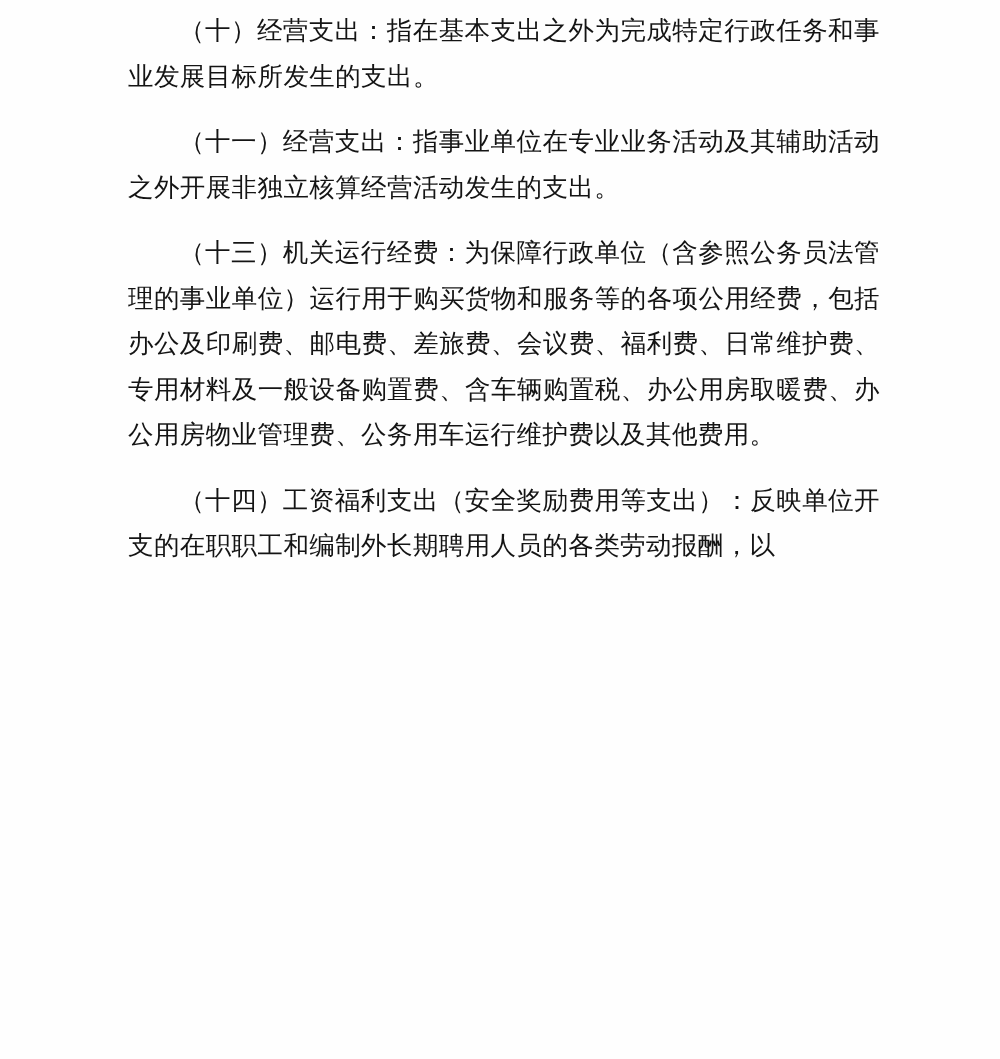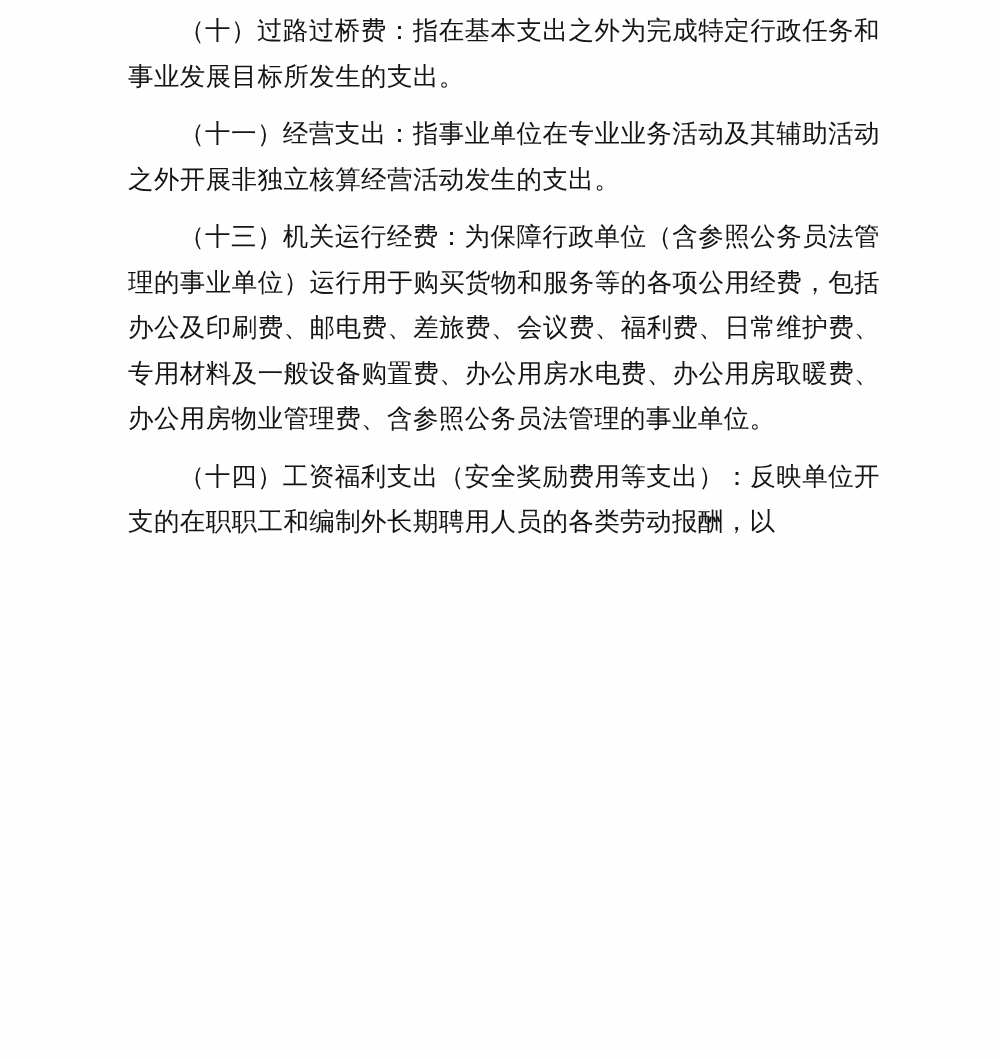--- a/index.html
+++ b/index.html
@@ -32,29 +32,29 @@
     line-height: 45.5px;
     letter-spacing: 0.4px;
     text-align: justify;
     text-justify: inter-ideograph;
     text-indent: 2em;
     color: #141414;
     font-family: "DejaVu Serif", "Liberation Serif", serif;
     word-break: break-all;
   }
   p.para + p.para {
-    margin-top: 12px;
+    margin-top: 20px;
   }
   p.gap-before {
     margin-top: 14px;
   }
 </style>
 </head>
 <body>
 
 <div class="page">
   <div class="doc-body">
-    <p class="para">（十）过路过桥费：指在基本支出之外为完成特定行政任务和事业发展目标所发生的支出。</p>
+    <p class="para">（十）经营支出：指在基本支出之外为完成特定行政任务和事业发展目标所发生的支出。</p>
     <p class="para">（十一）经营支出：指事业单位在专业业务活动及其辅助活动之外开展非独立核算经营活动发生的支出。</p>
-    <p class="para gap-before">（十三）机关运行经费：为保障行政单位（含参照公务员法管理的事业单位）运行用于购买货物和服务等的各项公用经费，包括办公及印刷费、邮电费、差旅费、会议费、福利费、日常维护费、专用材料及一般设备购置费、办公用房水电费、办公用房取暖费、办公用房物业管理费、含参照公务员法管理的事业单位。</p>
+    <p class="para gap-before">（十三）机关运行经费：为保障行政单位（含参照公务员法管理的事业单位）运行用于购买货物和服务等的各项公用经费，包括办公及印刷费、邮电费、差旅费、会议费、福利费、日常维护费、专用材料及一般设备购置费、含车辆购置税、办公用房取暖费、办公用房物业管理费、公务用车运行维护费以及其他费用。</p>
     <p class="para gap-before">（十四）工资福利支出（安全奖励费用等支出）：反映单位开支的在职职工和编制外长期聘用人员的各类劳动报酬，以</p>
   </div>
 </div>
 
 </body></html>

